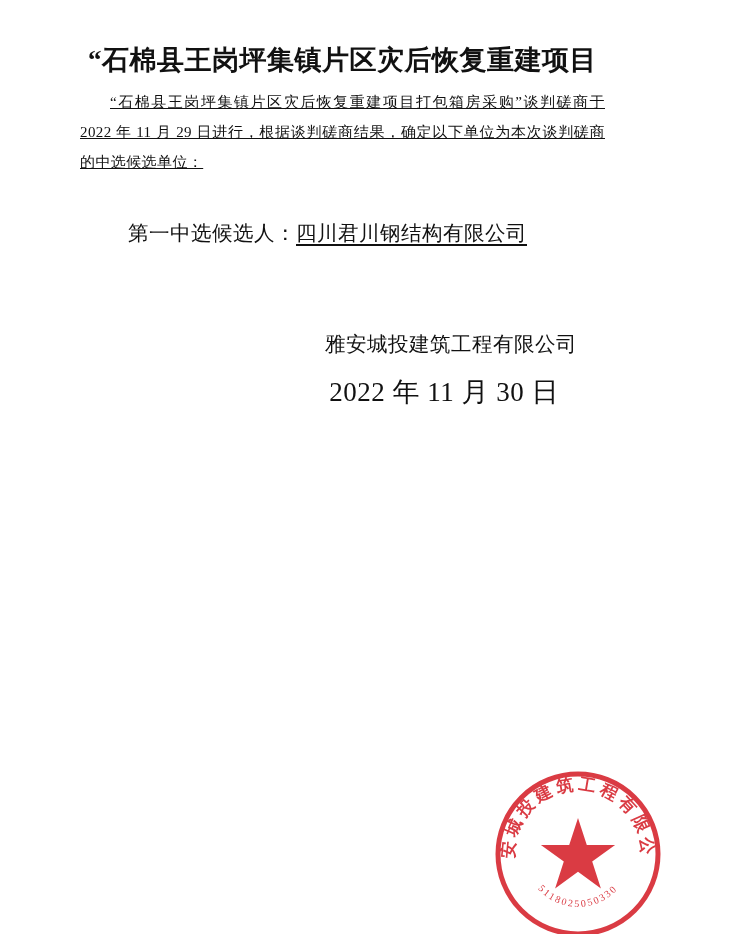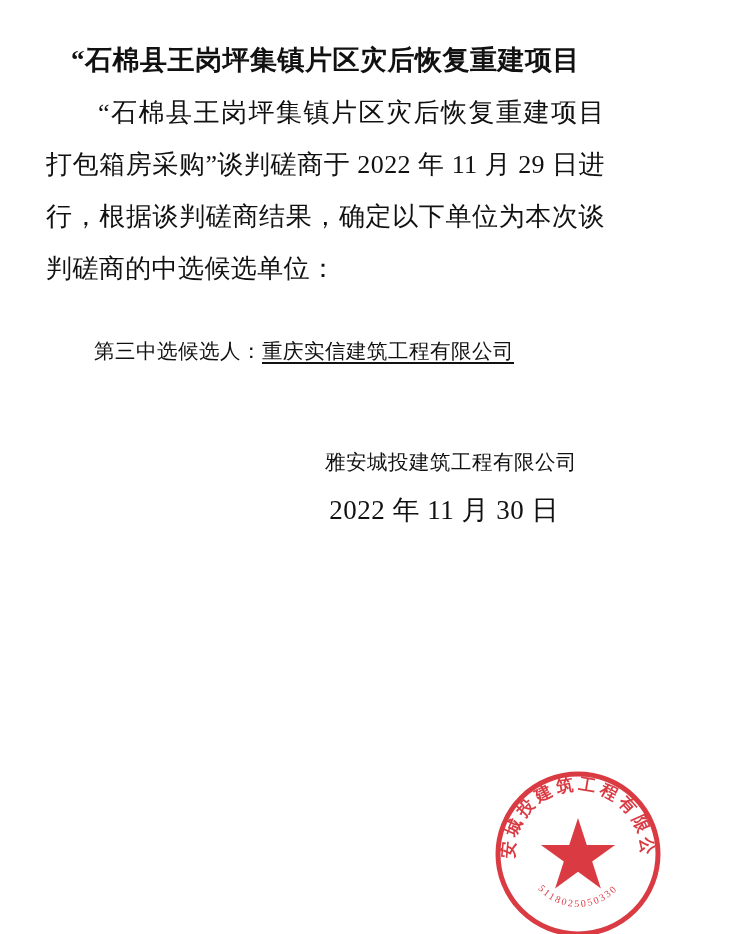--- a/index.html
+++ b/index.html
@@ -13,21 +13,21 @@
     font-family: "Liberation Serif", "DejaVu Serif", serif;
     color: #111111;
     overflow: hidden;
     position: relative;
   }
   .page {
     position: relative;
     width: 665px;
     height: 934px;
     box-sizing: border-box;
-    padding: 34px 60px 0 46px;
+    padding: 34px 60px 0 80px;
   }
   .doc-title {
     text-align: center;
     font-size: 27px;
     font-weight: bold;
     line-height: 1.52;
     letter-spacing: 0.5px;
     margin: 0 0 0 0;
     padding-top: 6px;
     font-family: "Liberation Serif", "DejaVu Serif", serif;
@@ -35,27 +35,28 @@
   .title-line {
     display: block;
   }
   .salutation {
     margin-top: 52px;
     font-size: 20.5px;
     line-height: 1.9;
     letter-spacing: 0.6px;
   }
   .para {
-    font-size: 26px;
+    font-size: 15px;
     line-height: 2.0;
     letter-spacing: 0.4px;
     text-align: justify;
     text-justify: inter-ideograph;
     margin: 6px 0 0 0;
     text-indent: 2em;
+    text-decoration: underline;
   }
   .cand-block {
     margin-top: 36px;
   }
   .cand-row {
     font-size: 20.5px;
     line-height: 2.0;
     letter-spacing: 0.5px;
     margin-bottom: 40px;
     padding-left: 48px;
@@ -119,21 +120,21 @@
 
   <div class="doc-title">
     <span class="title-line">“石棉县王岗坪集镇片区灾后恢复重建项目</span>
   </div>
 
 
   <div class="para">“石棉县王岗坪集镇片区灾后恢复重建项目打包箱房采购”谈判磋商于 2022 年 11 月 29 日进行，根据谈判磋商结果，确定以下单位为本次谈判磋商的中选候选单位：</div>
 
   <div class="cand-block">
     <div class="cand-row">
-      <span>第三中选候选人：</span><span class="cand-name">重庆实信建筑工程有限公司</span>
+      <span>第一中选候选人：</span><span class="cand-name">四川君川钢结构有限公司</span>
     </div>
   </div>
 
 
   <div class="signature">
     <div class="sig-line">雅安城投建筑工程有限公司</div>
     <div class="sig-date">2022 年 11 月 30 日</div>
   </div>
 
   <div class="seal">

